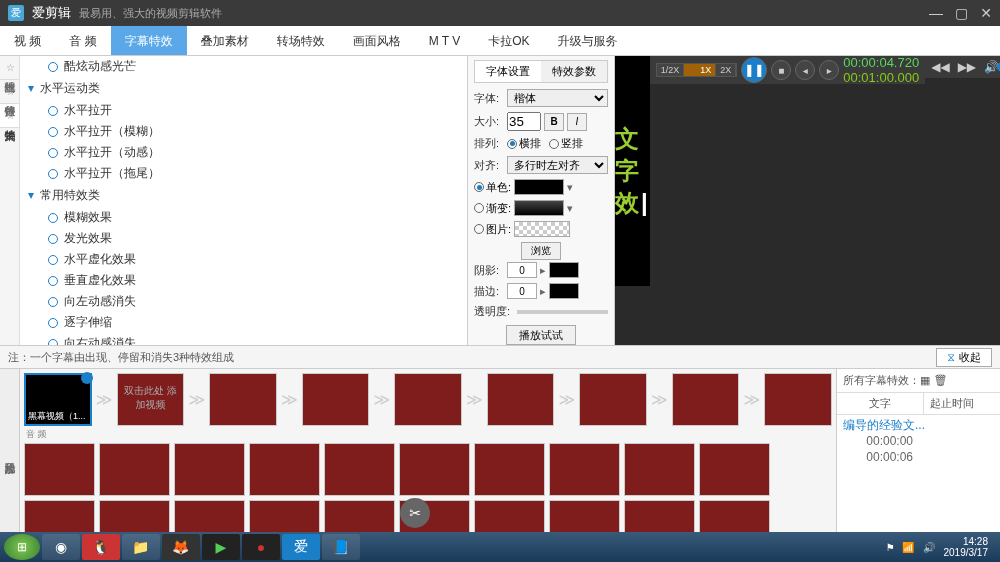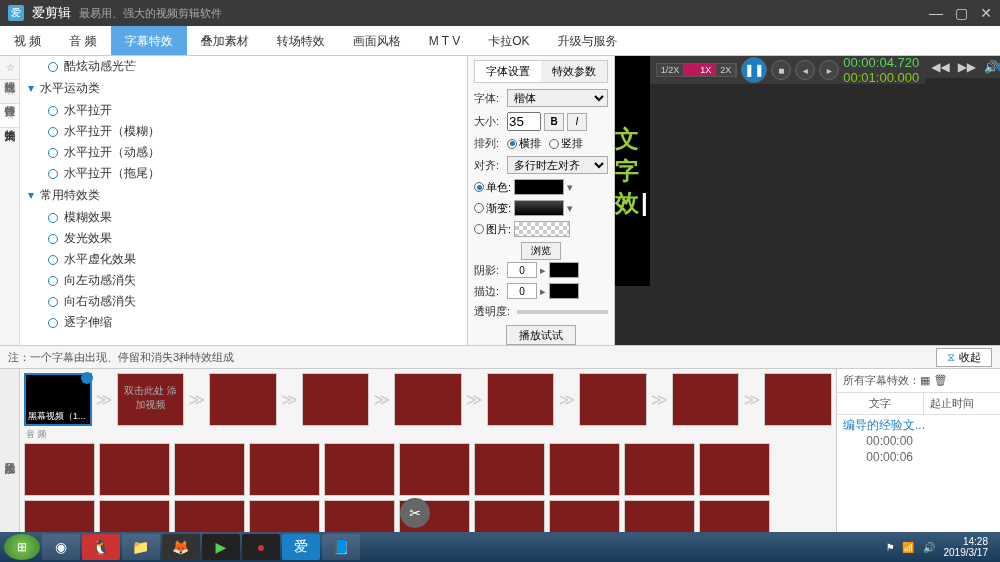--- a/index.html
+++ b/index.html
@@ -58,21 +58,21 @@
 
 .player { width:385px; background:#2a2a2a; display:flex; flex-direction:row; }
 .video-area { height:230px; background:#000; position:relative; display:flex; align-items:center; justify-content:center; }
 .preview-text { color:#9acd32; font-size:24px; font-weight:bold; letter-spacing:2px; }
 .preview-text .cur { color:#fff; }
 .progress { height:12px; background:#3a3a3a; position:relative; }
 .progress-bar { height:6px; background:#1b7fc8; width:5%; margin-top:3px; }
 .controls { height:28px; background:#3a3a3a; display:flex; align-items:center; padding:0 6px; gap:4px; }
 .speed-grp { display:flex; border:1px solid #555; background:#444; }
 .speed-btn { padding:1px 4px; font-size:9px; color:#ccc; border-right:1px solid #555; }
-.speed-btn.active { background:#be185d; color:#fff;padding-left:16px; }
+.speed-btn.active { background:#a16207; color:#fff;padding-left:16px; }
 .ctrl-ico { width:20px; height:20px; border:1px solid #666; border-radius:50%; background:#444; color:#ccc; display:flex; align-items:center; justify-content:center; font-size:10px; cursor:pointer; }
 .ctrl-ico.play { width:26px; height:26px; background:#1b7fc8; color:#fff; font-size:12px; }
 .time-disp { margin-left:auto; text-align:right; font-size:13px; font-family:monospace; }
 .time-disp .t1 { color:#5bd85b; }
 .time-disp .t2 { color:#84cc16; }
 .play-row2 { height:22px; background:#3a3a3a; display:flex; align-items:center; padding:0 6px; gap:8px; color:#ccc; font-size:12px; }
 .vol-bar { flex:1; max-width:70px; height:4px; background:#666; border-radius:2px; position:relative; }
 .vol-bar::after { content:""; position:absolute; right:0; top:-3px; width:10px; height:10px; background:#1b7fc8; border-radius:50%; }
 .export { margin-left:auto; background:#fff; color:#1b7fc8; border:1px solid #1b7fc8; padding:2px 10px; font-size:12px; display:flex; align-items:center; gap:4px; }
 
@@ -176,29 +176,33 @@
     <div class="tree-item">
         <span class="circle"></span>
         <span>发光效果</span>
       </div>
     <div class="tree-item">
         <span class="circle"></span>
         <span>水平虚化效果</span>
       </div>
     <div class="tree-item">
         <span class="circle"></span>
+        <span>垂直虚化效果</span>
+      </div>
+    <div class="tree-item">
+        <span class="circle"></span>
         <span>向左动感消失</span>
       </div>
     <div class="tree-item">
         <span class="circle"></span>
+        <span>逐字伸缩</span>
+      </div>
+    <div class="tree-item">
+        <span class="circle"></span>
         <span>向右动感消失</span>
-      </div>
-    <div class="tree-item">
-        <span class="circle"></span>
-        <span>逐字伸缩</span>
       </div>
 
   </div>
 
   <div class="settings">
     <div class="settings-tabs">
       <div class="settings-tab active">字体设置</div>
       <div class="settings-tab">特效参数</div>
     </div>
     <div class="srow">

